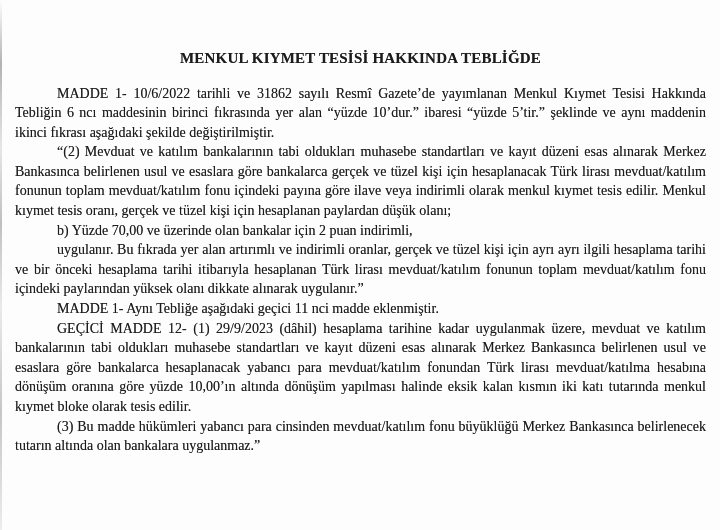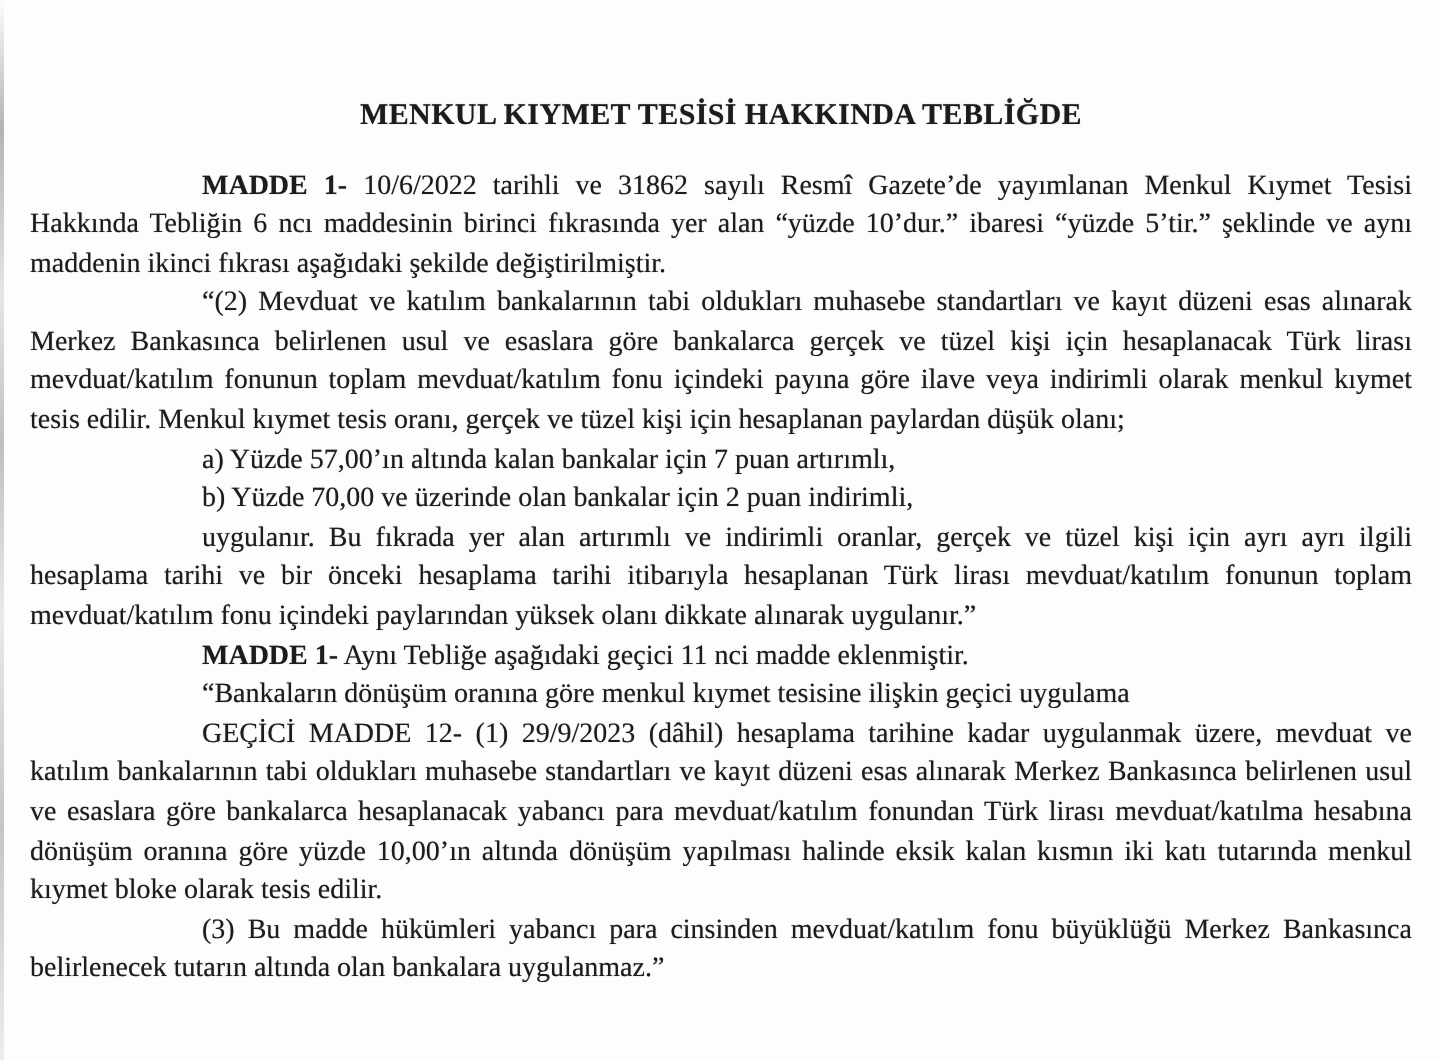--- a/index.html
+++ b/index.html
@@ -33,22 +33,21 @@
     margin-top: 16px;
     font-size: 14px;
     line-height: 19.6px;
   }
   .para {
     margin: 0;
     text-indent: 42px;
     text-align: justify;
   }
   .bp {
-    font-weight: bold;
-    margin-left: 44px;
+    font-weight: normal;
   }
   .left-edge {
     position: absolute;
     left: 0;
     top: 0;
     width: 2px;
     height: 530px;
     background: linear-gradient(to bottom,
       rgba(120,120,120,0) 0%,
       rgba(105,105,105,0.50) 12%,
@@ -66,22 +65,20 @@
 <div class="page">
   <div class="left-edge"></div>
 
   <div class="title-block">
     <div>MENKUL KIYMET TESİSİ HAKKINDA TEBLİĞDE</div>
   </div>
 
   <div class="body-text">
     <p class="para"><b class="bp">MADDE 1-</b><span> 10/6/2022 tarihli ve 31862 sayılı Resmî Gazete’de yayımlanan Menkul Kıymet Tesisi Hakkında Tebliğin 6 ncı maddesinin birinci fıkrasında yer alan “yüzde 10’dur.” ibaresi “yüzde 5’tir.” şeklinde ve aynı maddenin ikinci fıkrası aşağıdaki şekilde değiştirilmiştir.</span></p>
     <p class="para"><b class="bp"></b><span>“(2) Mevduat ve katılım bankalarının tabi oldukları muhasebe standartları ve kayıt düzeni esas alınarak Merkez Bankasınca belirlenen usul ve esaslara göre bankalarca gerçek ve tüzel kişi için hesaplanacak Türk lirası mevduat/katılım fonunun toplam mevduat/katılım fonu içindeki payına göre ilave veya indirimli olarak menkul kıymet tesis edilir. Menkul kıymet tesis oranı, gerçek ve tüzel kişi için hesaplanan paylardan düşük olanı;</span></p>
-    <p class="para"><b class="bp"></b><span>a) Yüzde 57,00’ın altında kalan bankalar için 7 puan artırımlı,</span></p>
     <p class="para"><b class="bp"></b><span>b) Yüzde 70,00 ve üzerinde olan bankalar için 2 puan indirimli,</span></p>
     <p class="para"><b class="bp"></b><span>uygulanır. Bu fıkrada yer alan artırımlı ve indirimli oranlar, gerçek ve tüzel kişi için ayrı ayrı ilgili hesaplama tarihi ve bir önceki hesaplama tarihi itibarıyla hesaplanan Türk lirası mevduat/katılım fonunun toplam mevduat/katılım fonu içindeki paylarından yüksek olanı dikkate alınarak uygulanır.”</span></p>
     <p class="para"><b class="bp">MADDE 1-</b><span> Aynı Tebliğe aşağıdaki geçici 11 nci madde eklenmiştir.</span></p>
-    <p class="para"><b class="bp"></b><span>“Bankaların dönüşüm oranına göre menkul kıymet tesisine ilişkin geçici uygulama</span></p>
     <p class="para"><b class="bp"></b><span>GEÇİCİ MADDE 12- (1) 29/9/2023 (dâhil) hesaplama tarihine kadar uygulanmak üzere, mevduat ve katılım bankalarının tabi oldukları muhasebe standartları ve kayıt düzeni esas alınarak Merkez Bankasınca belirlenen usul ve esaslara göre bankalarca hesaplanacak yabancı para mevduat/katılım fonundan Türk lirası mevduat/katılma hesabına dönüşüm oranına göre yüzde 10,00’ın altında dönüşüm yapılması halinde eksik kalan kısmın iki katı tutarında menkul kıymet bloke olarak tesis edilir.</span></p>
     <p class="para"><b class="bp"></b><span>(3) Bu madde hükümleri yabancı para cinsinden mevduat/katılım fonu büyüklüğü Merkez Bankasınca belirlenecek tutarın altında olan bankalara uygulanmaz.”</span></p>
 
   </div>
 </div>
 
 </body></html>

